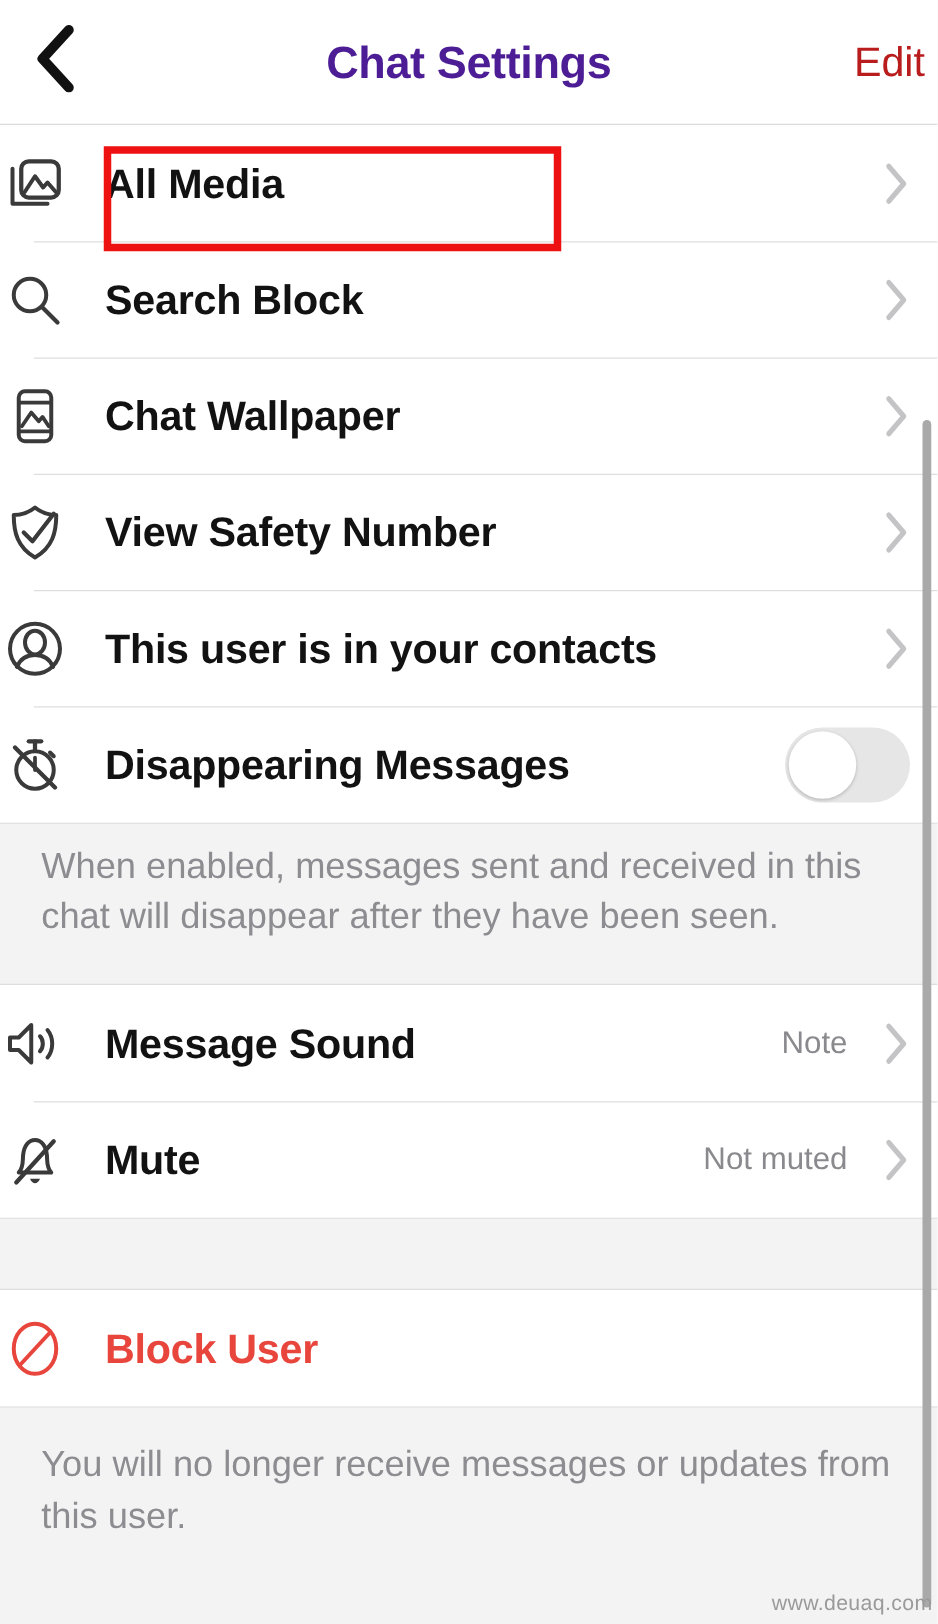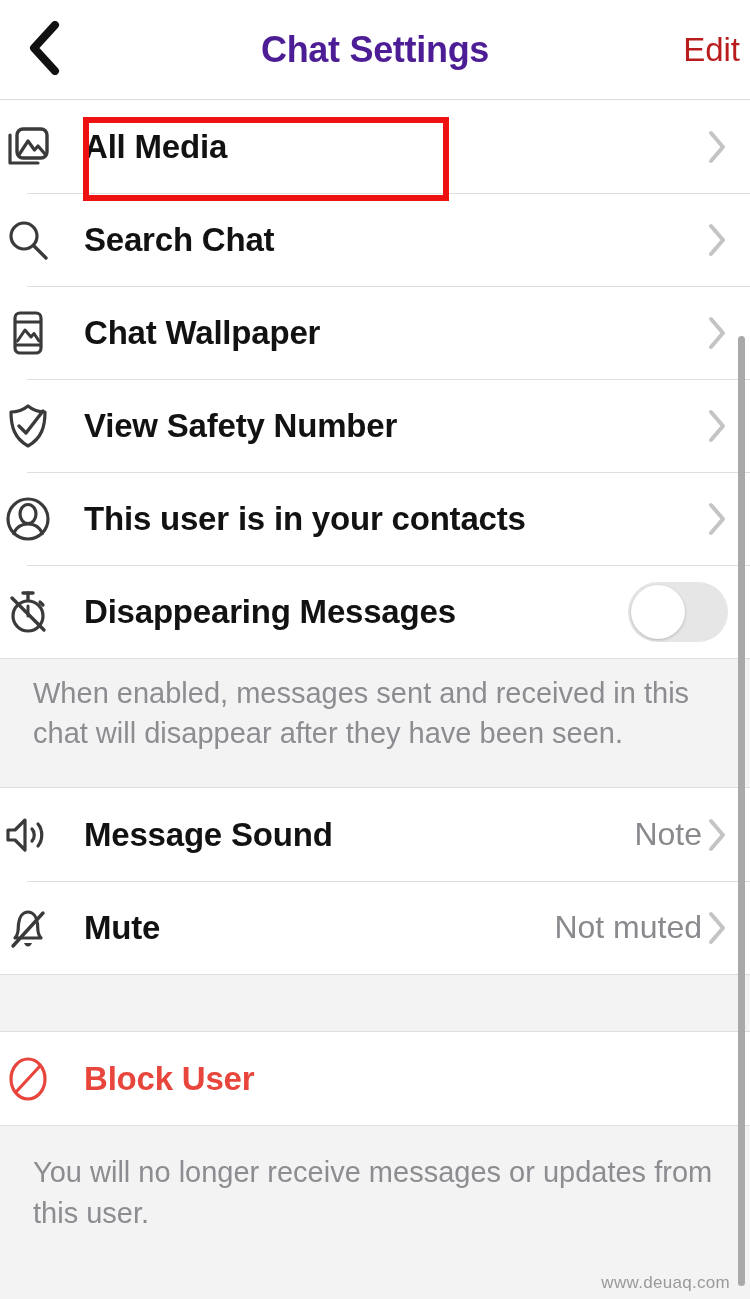--- a/index.html
+++ b/index.html
@@ -86,23 +86,23 @@
   }
   .row-label {
     flex: 1;
     font-size: 33px;
     font-weight: bold;
     color: #121212;
     letter-spacing: -0.2px;
     white-space: nowrap;
   }
   .row-value {
-    font-size: 32px;
+    font-size: 25px;
     color: #8a8a8e;
-    margin-right: 4px;
+    margin-right: 28px;
     white-space: nowrap;
   }
   .chevron {
     width: 22px;
     min-width: 22px;
     height: 36px;
     display: flex;
     align-items: center;
     justify-content: center;
   }
@@ -178,21 +178,21 @@
     height: 950px;
     background: #a9a9a9;
     border-radius: 4px;
     z-index: 20;
     cursor: pointer;
   }
 
   
   .watermark {
     position: absolute;
-    right: 20px;
+    right: 4px;
     bottom: 6px;
     font-size: 17px;
     color: #9a9a9a;
     letter-spacing: 0.3px;
     z-index: 25;
   }
 
   .filler { background: #f3f3f3; }
 </style>
 </head>
@@ -230,21 +230,21 @@
       </span>
     </div>
 
     <div class="row">
       <span class="row-icon">
         <svg width="48" height="48" viewBox="0 0 48 48">
           <circle cx="20" cy="20" r="13" stroke="#3a3a3a" stroke-width="3.2" fill="none"></circle>
           <path d="M30 30 L42 42" stroke="#3a3a3a" stroke-width="3.4" stroke-linecap="round"></path>
         </svg>
       </span>
-      <span class="row-label">Search Chat</span>
+      <span class="row-label">Search Block</span>
       <span class="chevron">
         <svg width="20" height="34" viewBox="0 0 20 34">
           <path d="M4 3 L16 17 L4 31" stroke="#c4c4c6" stroke-width="4" fill="none" stroke-linecap="round" stroke-linejoin="round"></path>
         </svg>
       </span>
     </div>
 
     <div class="row">
       <span class="row-icon">
         <svg width="48" height="48" viewBox="0 0 48 48">

